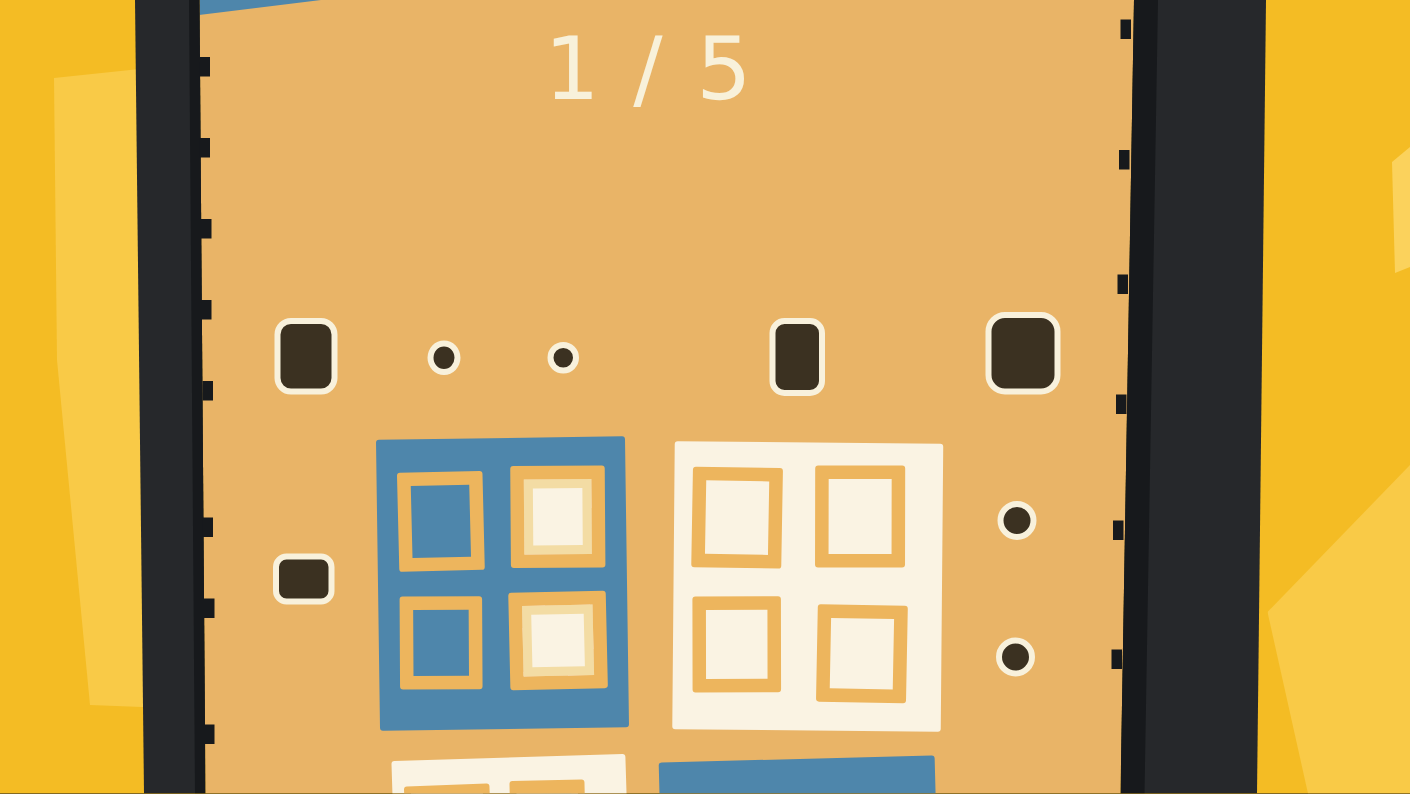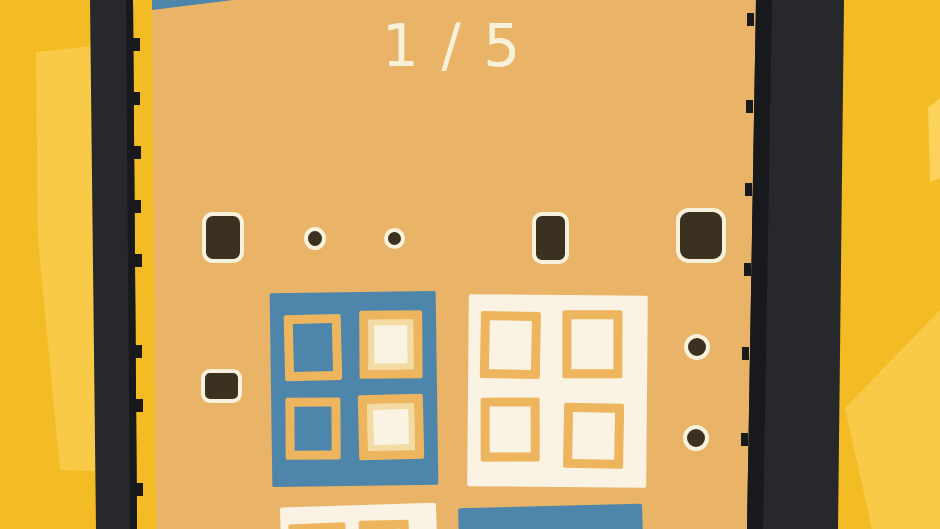--- a/index.html
+++ b/index.html
@@ -11,21 +11,20 @@
   .layer{position:absolute;inset:0;}
   
   .bgpoly{position:absolute;inset:0;background:var(--bg-yellow-light,#f9ca47);}
   .bgpoly.left{clip-path:polygon(36px 52px,112px 44px,112px 472px,60px 470px,38px 240px);}
   .bgpoly.right{clip-path:polygon(845px 408px,940px 310px,940px 529px,872px 529px);}
   .bgpoly.stripe{background:var(--bg-yellow-lighter,#fbd25c);clip-path:polygon(928px 108px,940px 98px,940px 178px,930px 182px);}
   
   .screen{
     position:absolute;inset:0;background:var(--screen-tan,#e9b467);
     clip-path:polygon(133px 0,756px 0,747px 529px,137px 529px);
-    margin-left:19px;
   }
   .sliver{position:absolute;inset:0;background:var(--tile-blue,#4e86ab);
     clip-path:polygon(131px 0,214px 0,132px 10px);}
   .progress{
     position:absolute;left:320px;top:17px;width:226px;text-align:center;
     font-size:58px;line-height:1;letter-spacing:2px;
     color:var(--text-cream,#f8f1da);
   }
   
   .peg{

